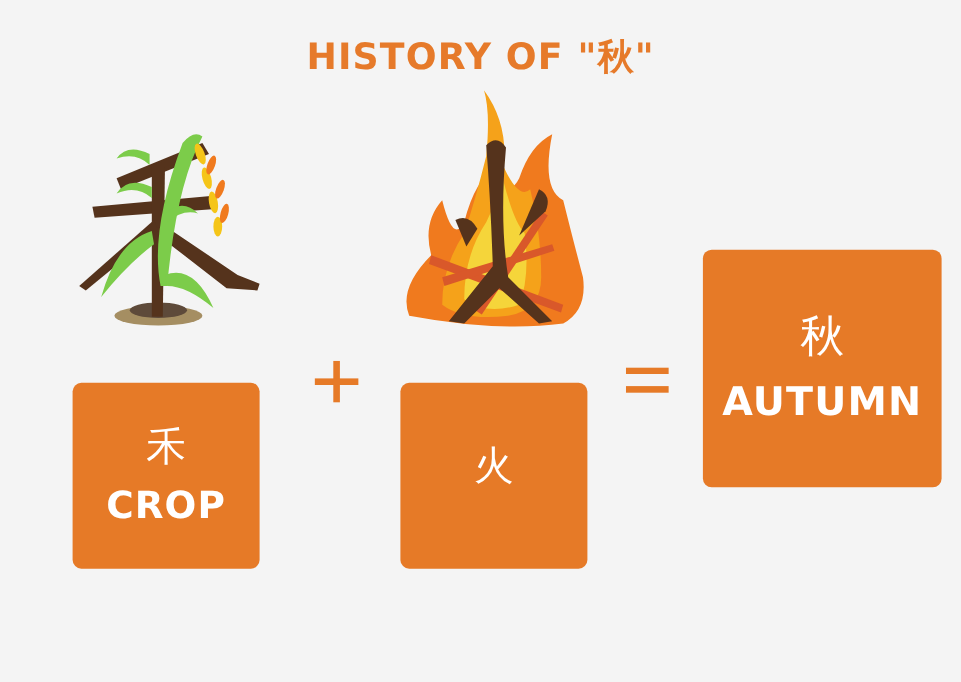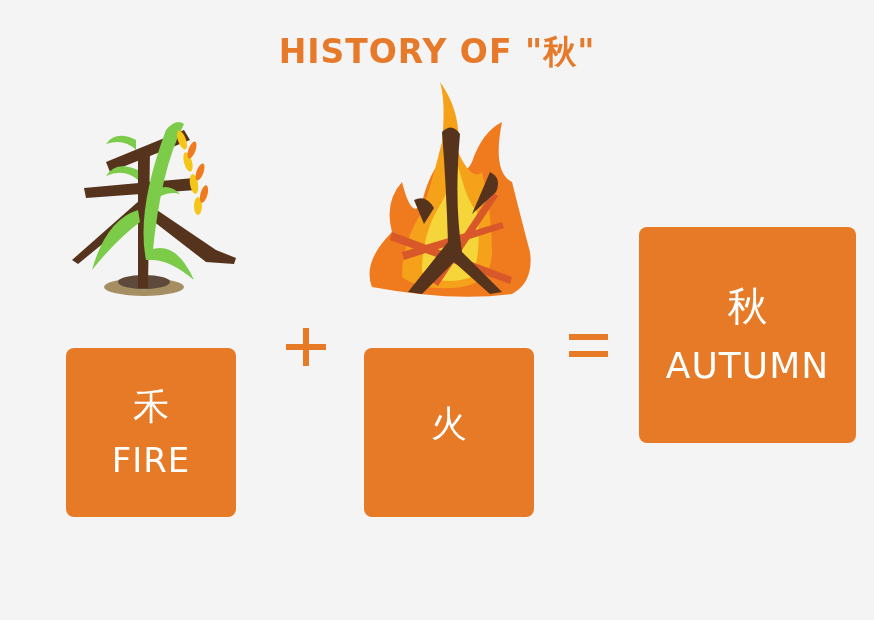--- a/index.html
+++ b/index.html
@@ -4,21 +4,21 @@
 <style>
   html, body { margin:0; padding:0; }
   body { width:874px; height:620px; background:#f4f4f4; position:relative; overflow:hidden;
          font-family:"DejaVu Sans", sans-serif; }
   .title { position:absolute; left:0; width:874px; top:30px; text-align:center;
            font-family:"DejaVu Sans", sans-serif; font-weight:bold; font-size:33px;
            letter-spacing:1px; color:#e67a2a; }
   .box { position:absolute; background:#e67a27; border-radius:8px; color:#fff;
          display:flex; flex-direction:column; align-items:center; justify-content:center; }
   .box .kanji { font-family:"DejaVu Sans", sans-serif; font-size:36px; line-height:1; margin-bottom:18px; font-weight:normal; }
-  .box .word { font-family:"DejaVu Sans", sans-serif; font-weight:normal; font-size:34px; line-height:1; letter-spacing:1px; }
+  .box .word { font-family:"DejaVu Sans", sans-serif; font-weight:bold; font-size:34px; line-height:1; letter-spacing:1px; }
   #box-crop { left:66px; top:348px; width:170px; height:169px; }
   #box-fire { left:364px; top:348px; width:170px; height:169px; }
   #box-autumn { left:639px; top:227px; width:217px; height:216px; }
   #box-autumn .kanji { font-size:40px; margin-bottom:22px; }
   #box-autumn .word { font-size:36px; }
   .op { position:absolute; color:#e67a27; }
   .illus { position:absolute; }
 </style>
 </head>
 <body>
@@ -73,21 +73,21 @@
   <rect x="17" y="0" width="6" height="38" fill="#e67a27"></rect>
   <rect x="0" y="16" width="40" height="6" fill="#e67a27"></rect>
 </svg>
 <svg class="op" style="left:569px;top:334px" width="39" height="24" viewBox="0 0 39 24">
   <rect x="0" y="0" width="39" height="6" fill="#e67a27"></rect>
   <rect x="0" y="17" width="39" height="6" fill="#e67a27"></rect>
 </svg>
 
 <div class="box" id="box-crop">
   <div class="kanji">禾</div>
-  <div class="word">FIRE</div>
+  <div class="word">CROP</div>
 </div>
 <div class="box" id="box-fire">
   <div class="kanji">火</div>
 </div>
 <div class="box" id="box-autumn">
   <div class="kanji">秋</div>
   <div class="word">AUTUMN</div>
 </div>
 
 </body></html>

